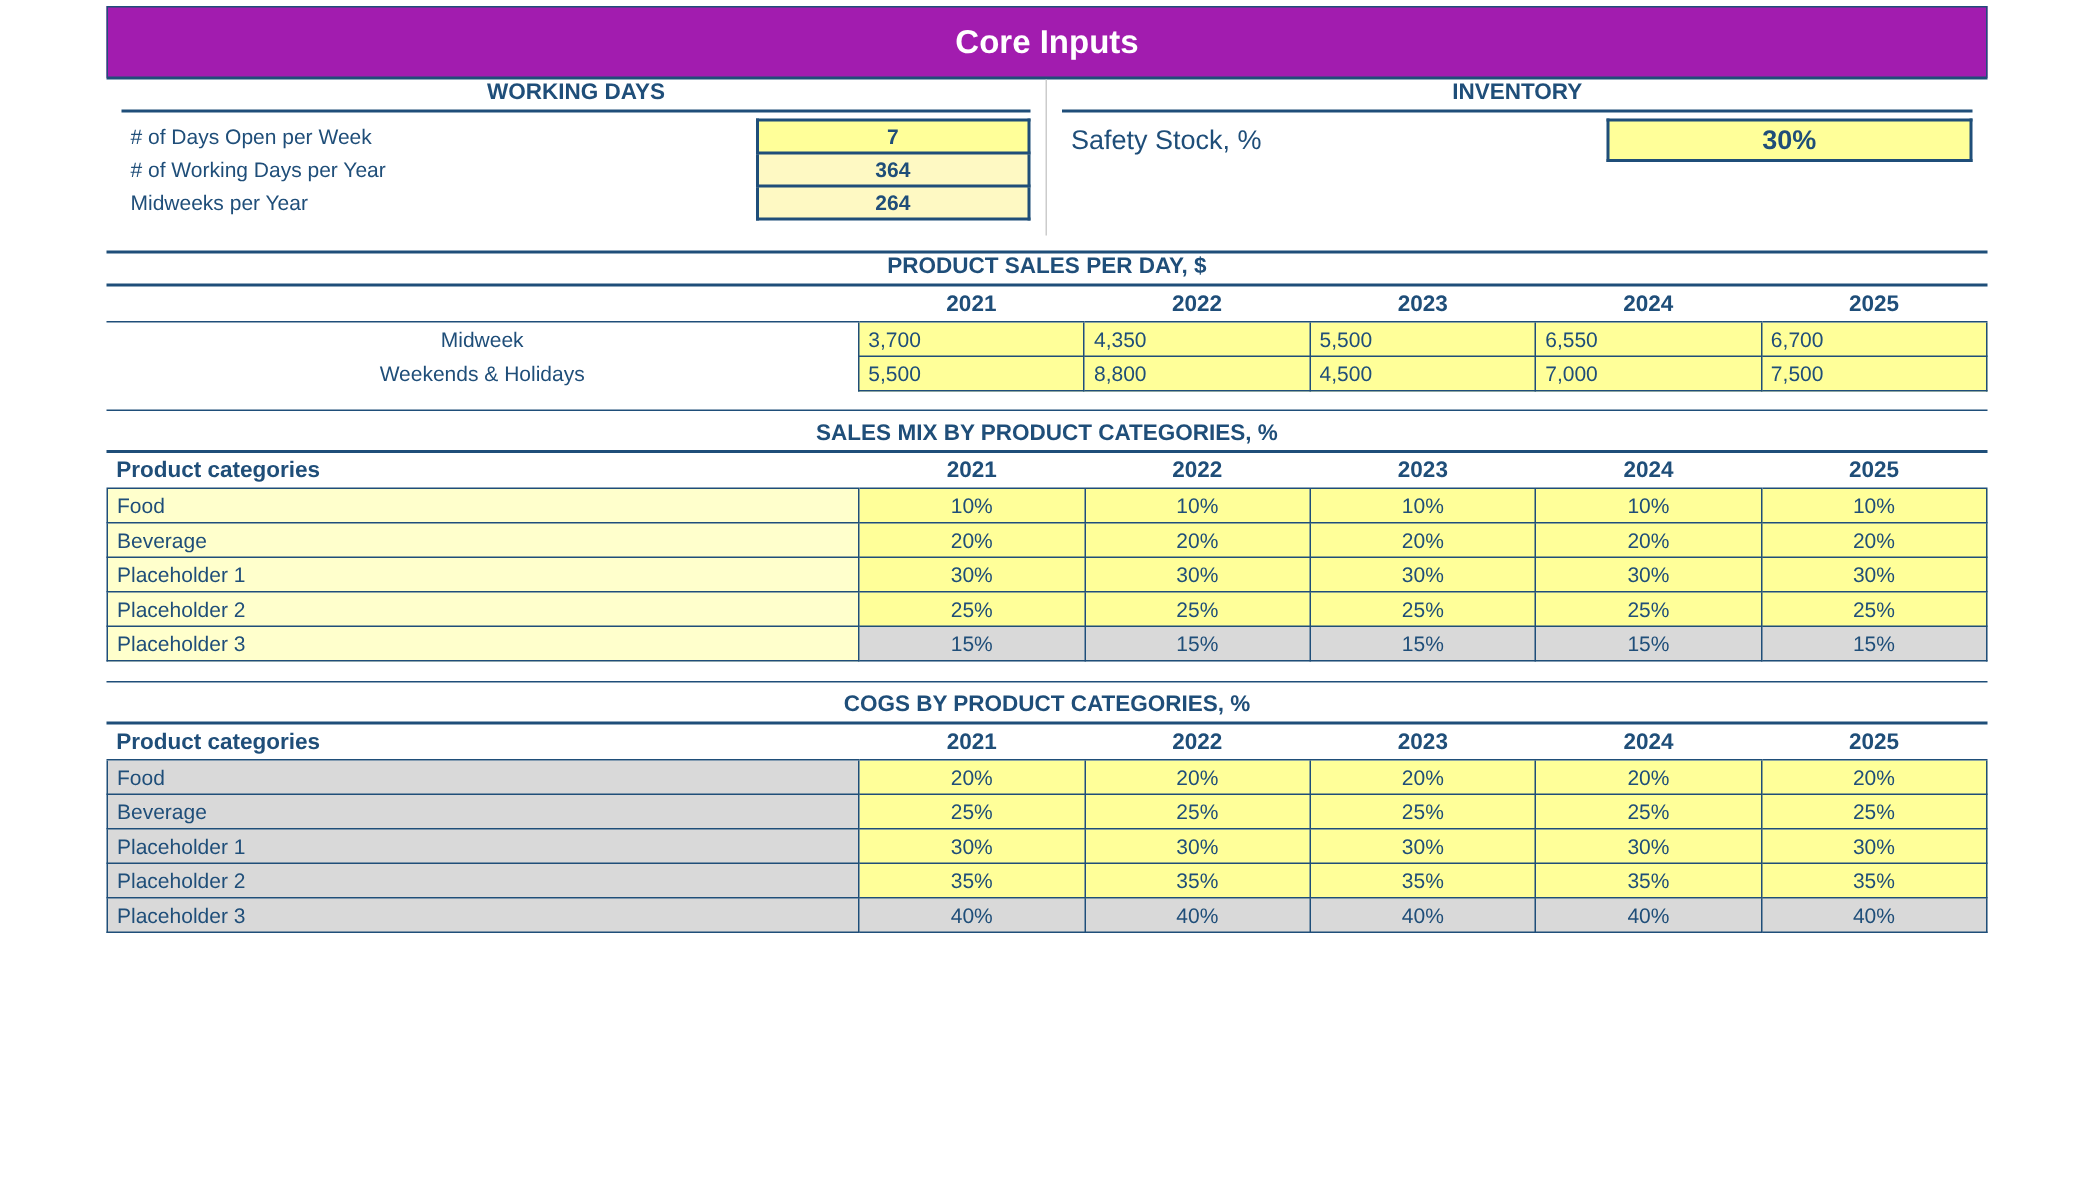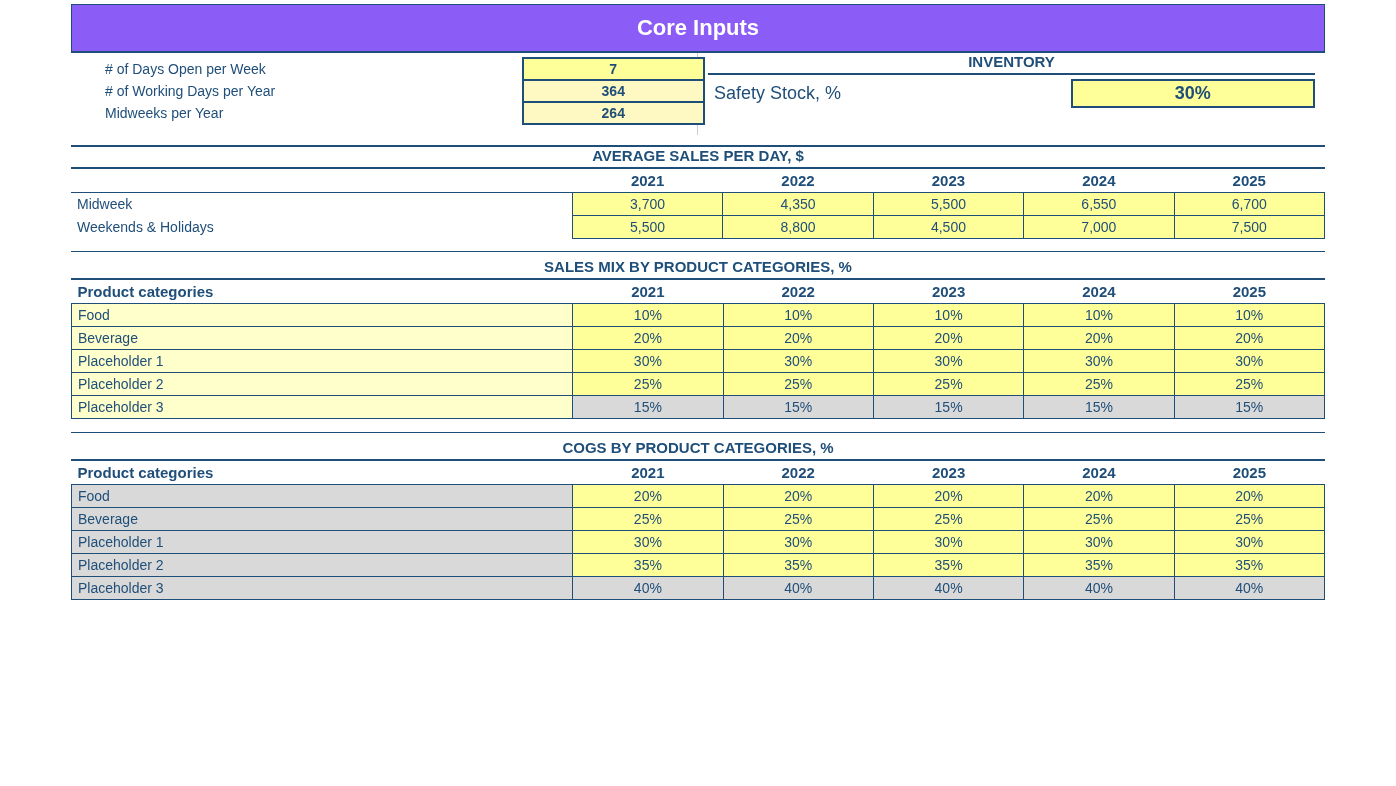--- a/index.html
+++ b/index.html
@@ -10,21 +10,21 @@
       width: 1396px;
       min-height: 786px;
       overflow: hidden;
     }
     .outer {
       width: 1254px;
       margin: 4px auto;
     }
     
     .title-bar {
-      background: #8b5cf6;
+      background: #a21caf;
       color: #fff;
       text-align: center;
       font-size: 22px;
       font-weight: bold;
       padding: 10px 0;
       border: 1px solid #1F4E79;
     }
     
     .section-header {
       color: #1F4E79;
@@ -45,21 +45,20 @@
       padding: 0 10px 10px 10px;
     }
     .inventory-col {
       width: 50%;
       padding: 0 10px 10px 10px;
     }
     .wd-table {
       width: 100%;
       border-collapse: collapse;
       margin-top: 4px;
-      margin-left: 18px;
     }
     .wd-table td {
       padding: 2px 6px;
       color: #1F4E79;
       font-size: 14px;
     }
     .wd-label {
       width: 70%;
     }
     .wd-value {
@@ -106,24 +105,24 @@
       color: #1F4E79;
       text-align: center;
       padding: 3px 6px;
       font-size: 15px;
       border-bottom: 1px solid #1F4E79;
     }
     .data-table td {
       padding: 3px 6px;
       color: #1F4E79;
       font-size: 14px;
-      text-align: center;
+      text-align: left;
     }
     .data-table td.row-label {
-      text-align: left;
+      text-align: center;
       width: 40%;
     }
     .data-table tr.data-row td {
       background: #FFFF99;
       border: 1px solid #1F4E79;
     }
     .data-table tr.data-row td.row-label {
       background: transparent;
       border: none;
     }
@@ -222,20 +221,21 @@
 </head>
 <body>
 
 <div class="outer">
 
   <div class="title-bar">Core Inputs</div>
 
   <div class="top-row">
 
     <div class="working-days-col">
+      <div class="section-header">WORKING DAYS</div>
       <table class="wd-table">
         <tbody id="wd-tbody">
             <tr>
               <td class="wd-label"># of Days Open per Week</td>
               <td class="wd-value yellow">7</td>
             </tr>
             <tr>
               <td class="wd-label"># of Working Days per Year</td>
               <td class="wd-value gray">364</td>
             </tr>
@@ -254,21 +254,21 @@
           <tr>
             <td class="inv-label">Safety Stock, %</td>
             <td class="inv-value">30%</td>
           </tr>
         </tbody>
       </table>
     </div>
   </div>
 
   <div class="avg-sales-section">
-    <div class="section-header avg-header-border">AVERAGE SALES PER DAY, $</div>
+    <div class="section-header avg-header-border">PRODUCT SALES PER DAY, $</div>
     <table class="data-table">
       <thead>
         <tr class="header-row" id="avg-thead-row">
           <th style="width:40%; text-align:left;"></th>
         <th>2021</th>
             <th>2022</th>
             <th>2023</th>
             <th>2024</th>
             <th>2025</th>
           </tr>

